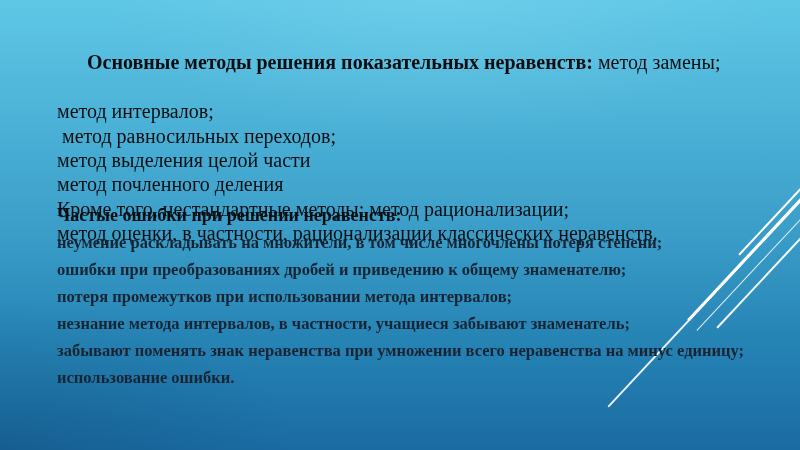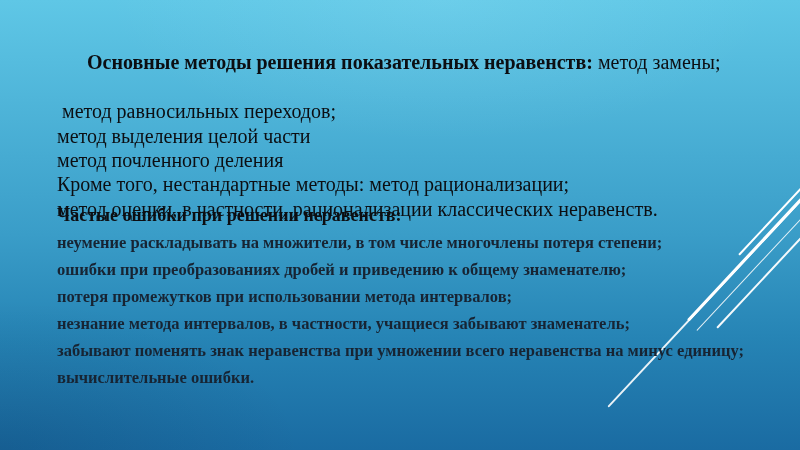--- a/index.html
+++ b/index.html
@@ -51,33 +51,34 @@
     <div class="dline dl3"></div>
     <div class="dline dl4"></div>
     <div class="dline dl5"></div>
   </div>
 
   <div class="textbox block1">
     <div class="line lead">
       <b>Основные методы решения показательных неравенств:</b><span> метод замены;</span>
     </div>
     <div>
+        <div class="line">метод интервалов;</div>
         <div class="line"> метод равносильных переходов;</div>
         <div class="line">метод выделения целой части</div>
         <div class="line">метод почленного деления</div>
         <div class="line">Кроме того, нестандартные методы: метод рационализации;</div>
         <div class="line">метод оценки, в частности, рационализации классических неравенств.</div>
       </div>
   </div>
 
   <div class="textbox block2">
     <div class="heading">Частые ошибки при решении неравенств:</div>
     <div>
         <div class="line">неумение раскладывать на множители, в том числе многочлены потеря степени;</div>
         <div class="line">ошибки при преобразованиях дробей и приведению к общему знаменателю;</div>
         <div class="line">потеря промежутков при использовании метода интервалов;</div>
         <div class="line">незнание метода интервалов, в частности, учащиеся забывают знаменатель;</div>
         <div class="line">забывают поменять знак неравенства при умножении всего неравенства на минус единицу;</div>
-        <div class="line">вычислительные ошибки.</div>
+        <div class="line">использование ошибки.</div>
       </div>
   </div>
 
 </div>
 
 </body></html>

